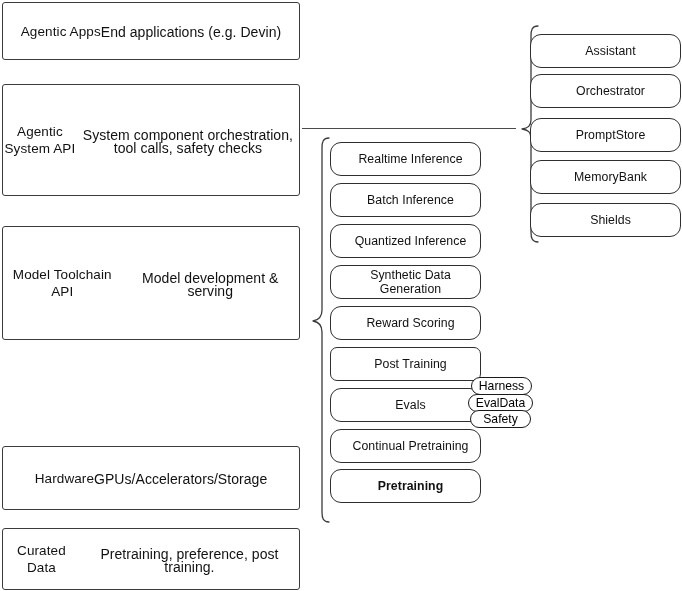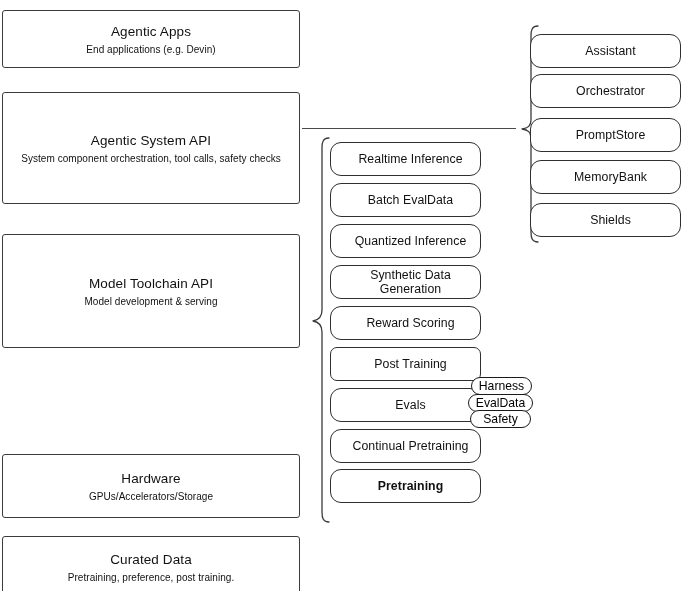--- a/index.html
+++ b/index.html
@@ -18,34 +18,33 @@
     overflow: hidden;
     background: #ffffff;
   }
   .layer-box {
     position: absolute;
     box-sizing: border-box;
     border: 1.3px solid #3b3b3b;
     border-radius: 3px;
     background: #ffffff;
     display: flex;
-    flex-direction: column;
+    flex-direction: row;
     align-items: center;
     justify-content: center;
     text-align: center;
-    margin-top: 8px;
   }
   .layer-title {
     font-size: 13.5px;
     line-height: 17px;
     color: #111111;
     letter-spacing: 0.1px;
   }
   .layer-sub {
-    font-size: 10px;
+    font-size: 14px;
     line-height: 13px;
     color: #111111;
     margin-top: 3px;
     letter-spacing: 0.05px;
   }
   .pill-box {
     position: absolute;
     box-sizing: border-box;
     border: 1.3px solid #2f2f2f;
     border-radius: 11px;
@@ -140,21 +139,21 @@
              C 17 102, 14 104, 8 105
              C 14 106, 17 108, 17 114
              L 17 208
              C 17 214, 18 218, 24 218"></path>
   </svg>
 
   <div class="pill-box" style="left:330px; top:142px; width:151px; height:34px;">
     <span>Realtime Inference</span>
   </div>
   <div class="pill-box" style="left:330px; top:183px; width:151px; height:34px;">
-    <span>Batch EvalData</span>
+    <span>Batch Inference</span>
   </div>
   <div class="pill-box" style="left:330px; top:224px; width:151px; height:34px;">
     <span>Quantized Inference</span>
   </div>
   <div class="pill-box" style="left:330px; top:265px; width:151px; height:34px;">
     <span>Synthetic Data Generation</span>
   </div>
   <div class="pill-box" style="left:330px; top:306px; width:151px; height:34px;">
     <span>Reward Scoring</span>
   </div>

